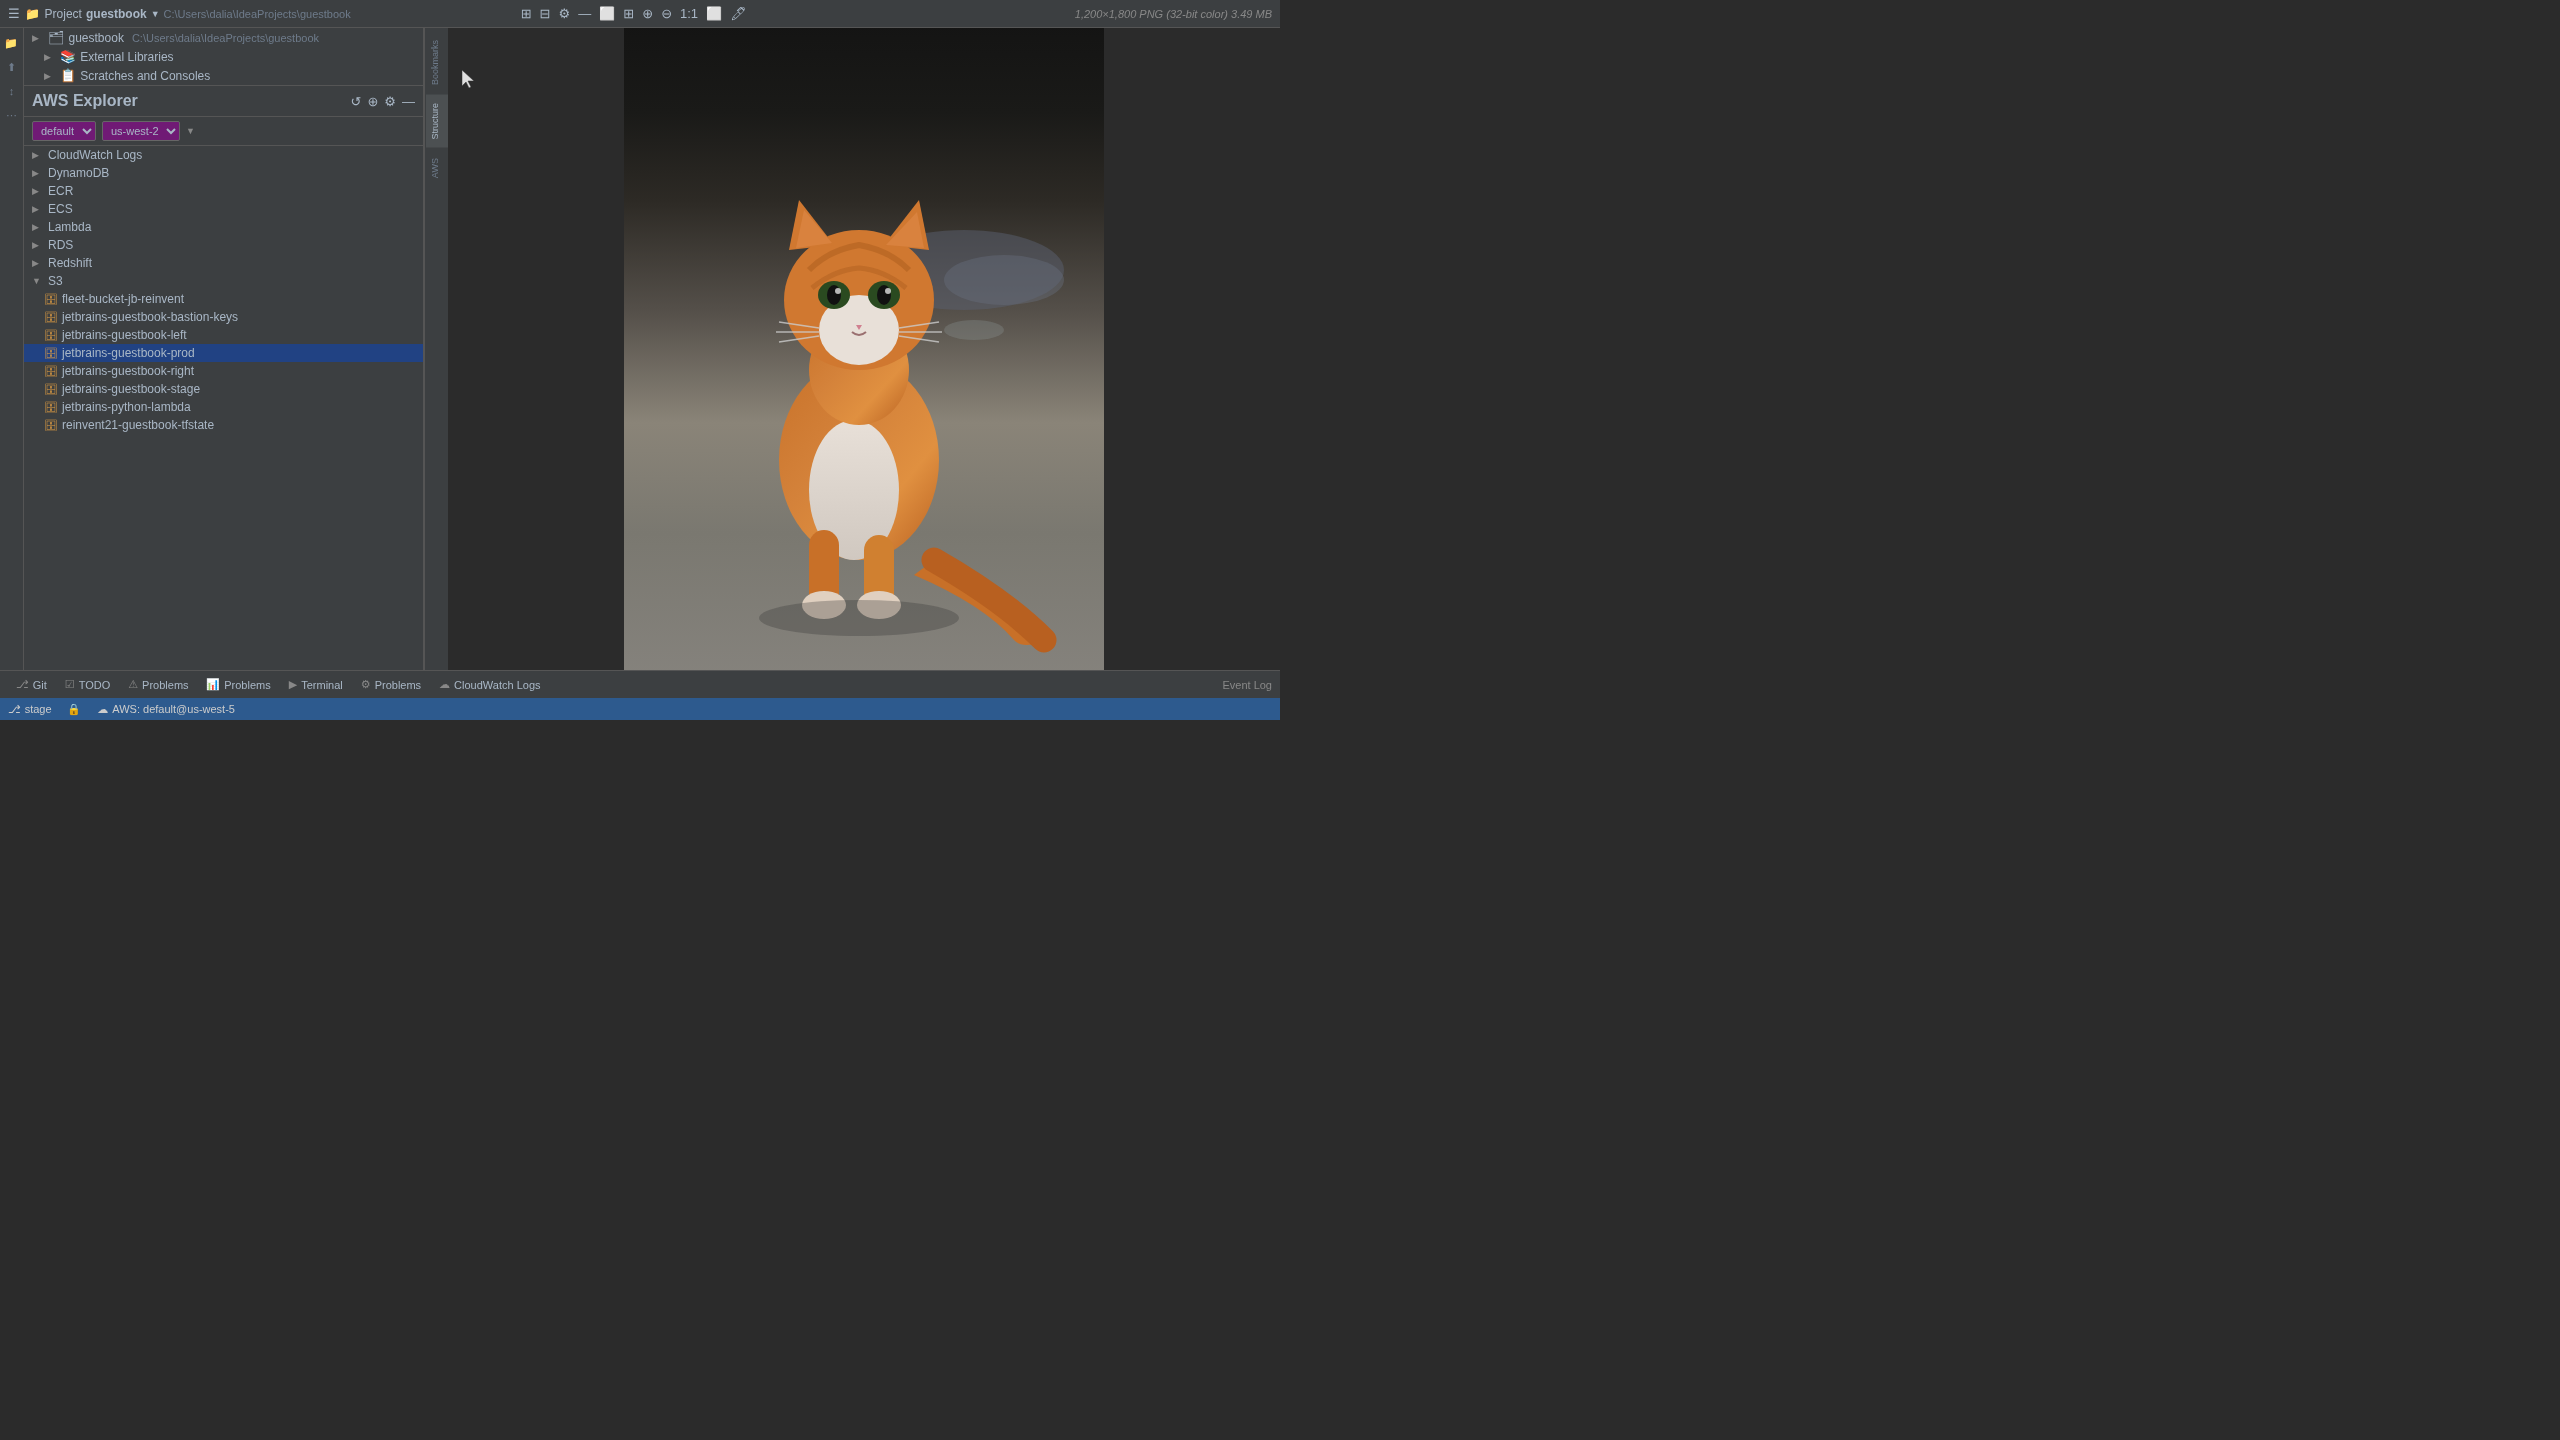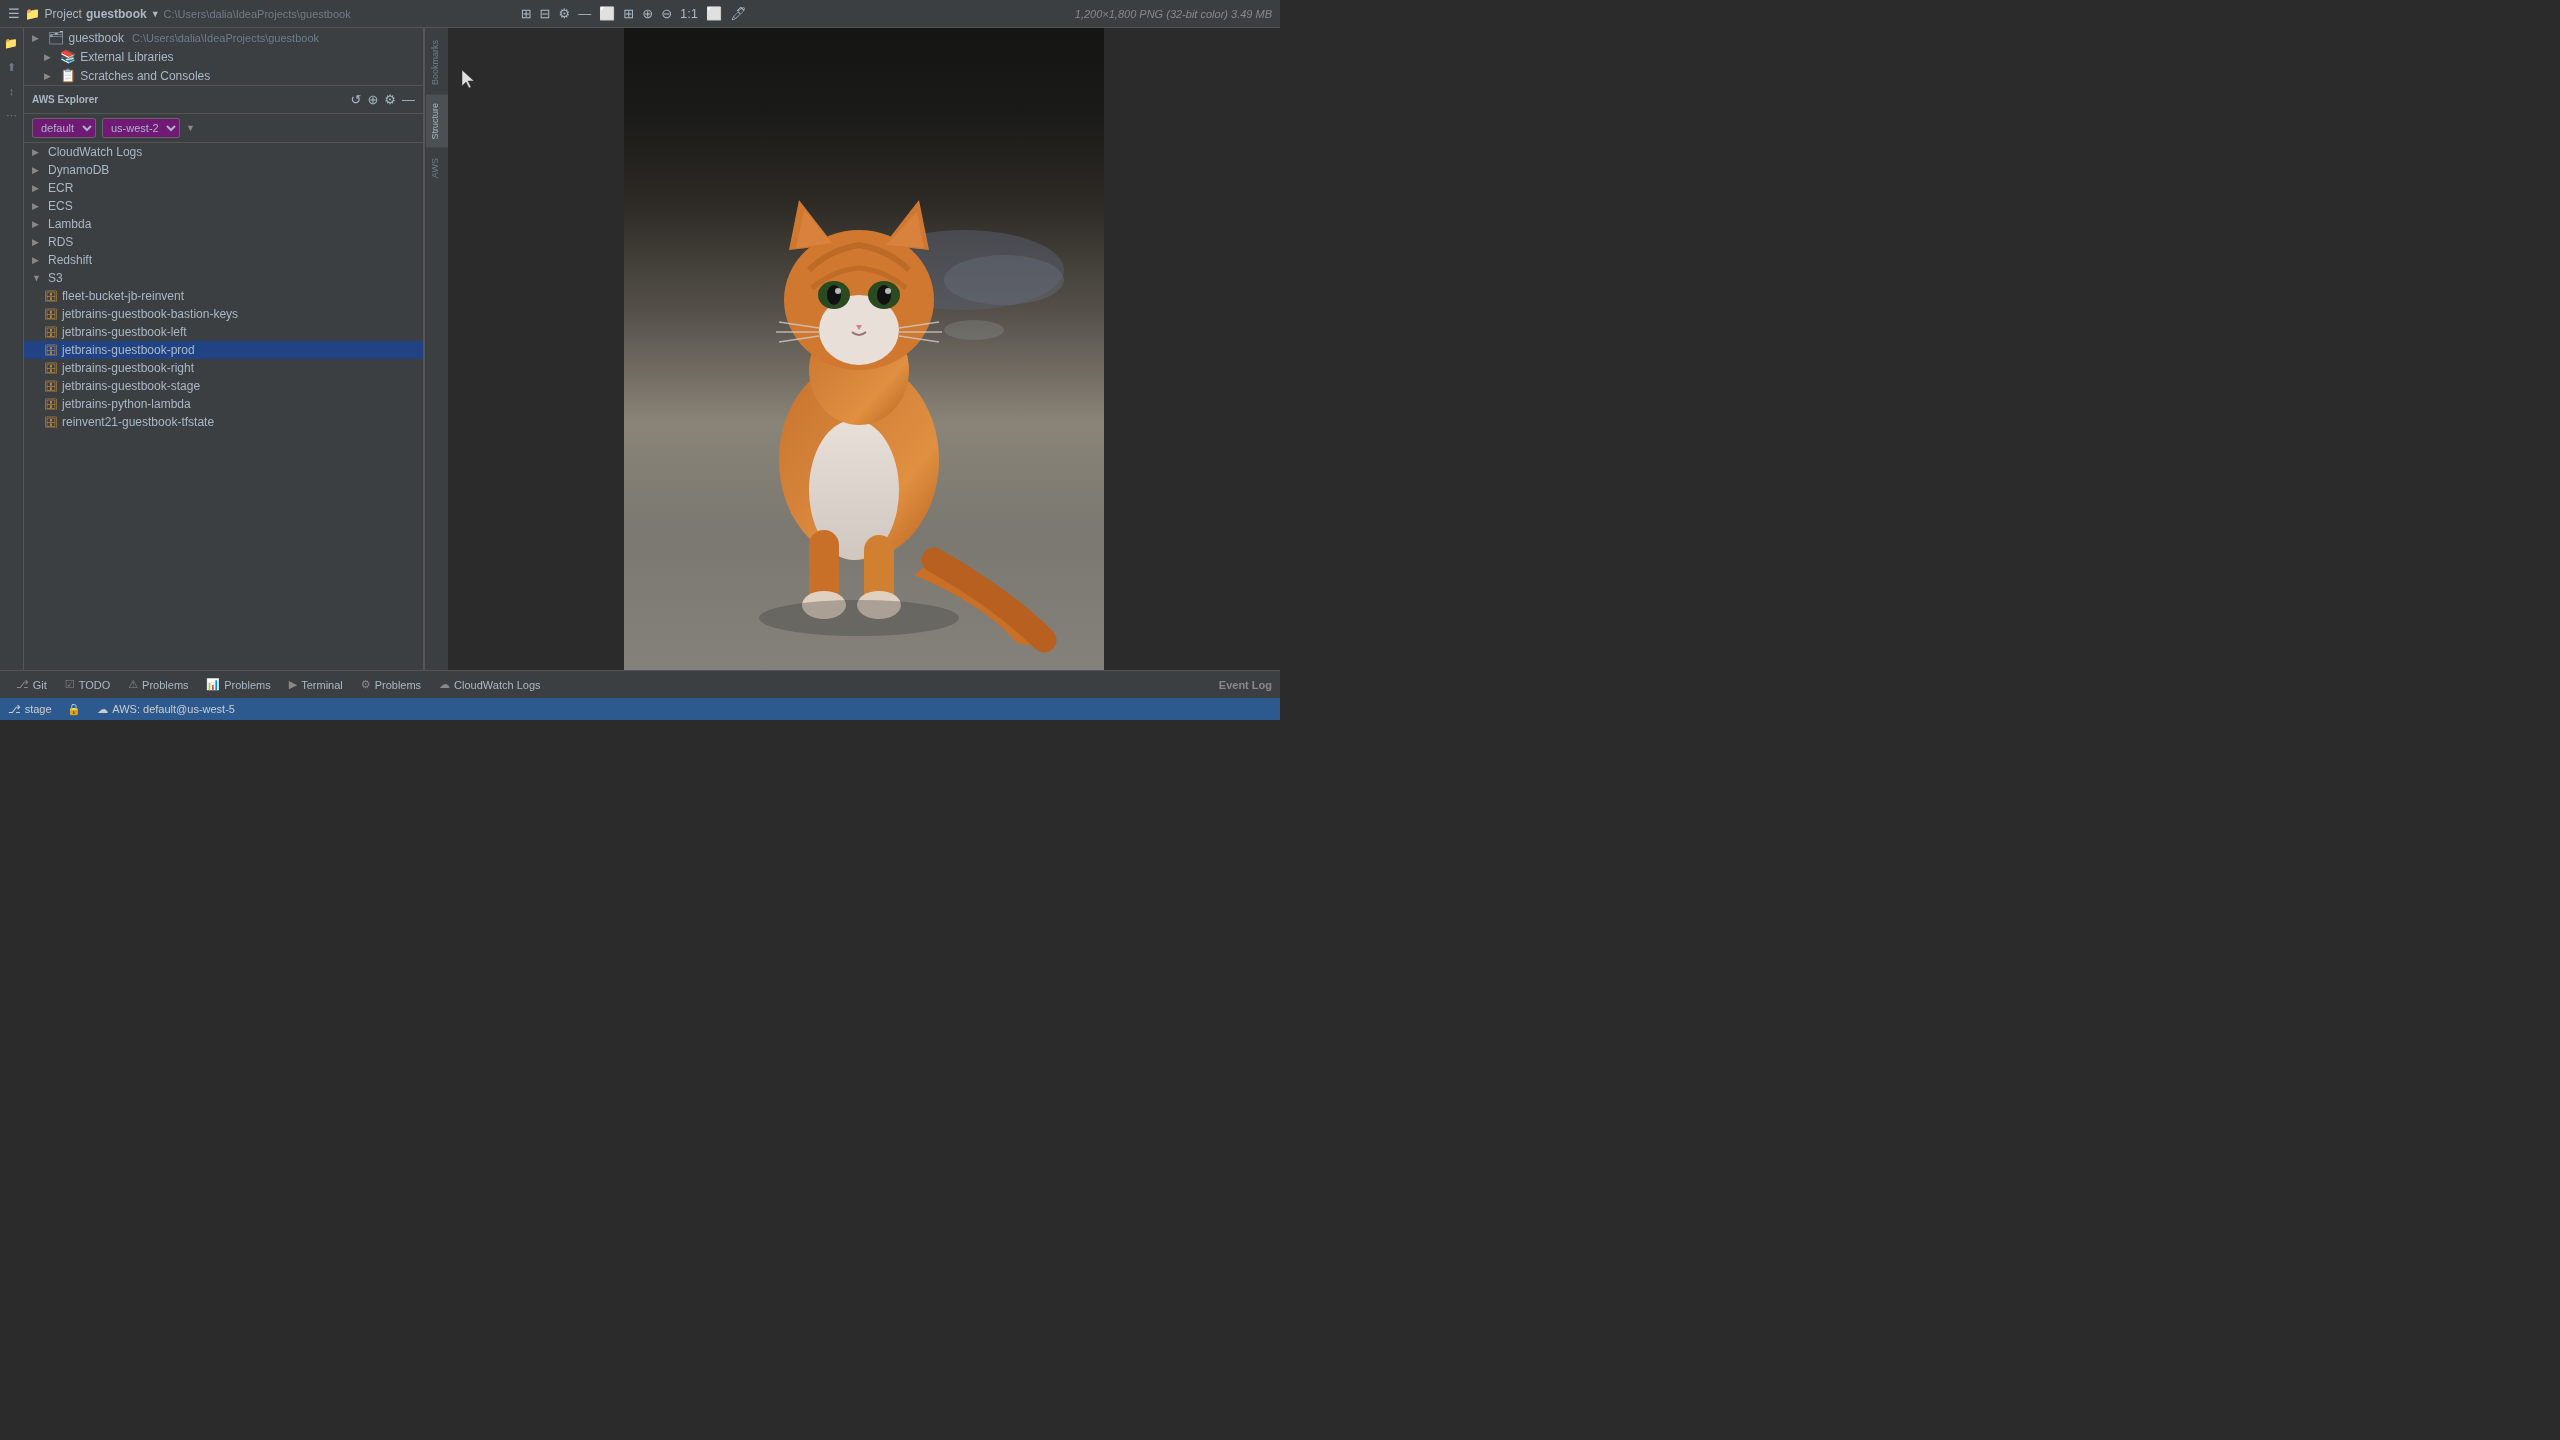--- a/index.html
+++ b/index.html
@@ -125,21 +125,21 @@
       display: flex;
       align-items: center;
       padding: 6px 8px;
       gap: 6px;
       border-bottom: 1px solid #555;
       flex-shrink: 0;
     }
     .aws-header-title {
       font-weight: bold;
       color: #a9b7c6;
-      font-size: 10px;
+      font-size: 16px;
     }
     .aws-header-spacer { flex: 1; }
     .aws-header-icon {
       color: #a9b7c6;
       cursor: pointer;
       font-size: 13px;
     }
 
     .aws-filters {
       display: flex;
@@ -263,21 +263,20 @@
       border-radius: 2px;
     }
     .bottom-tab .tab-icon { font-size: 11px; color: #888; }
     .bottom-bar-spacer { flex: 1; }
     .bottom-bar-right {
       display: flex;
       align-items: center;
       gap: 8px;
       font-size: 11px;
       color: #888;
-      font-weight: bold;
     }
 
     
     .status-bar {
       height: 22px;
       background: #2d5a8e;
       display: flex;
       align-items: center;
       padding: 0 8px;
       gap: 16px;

